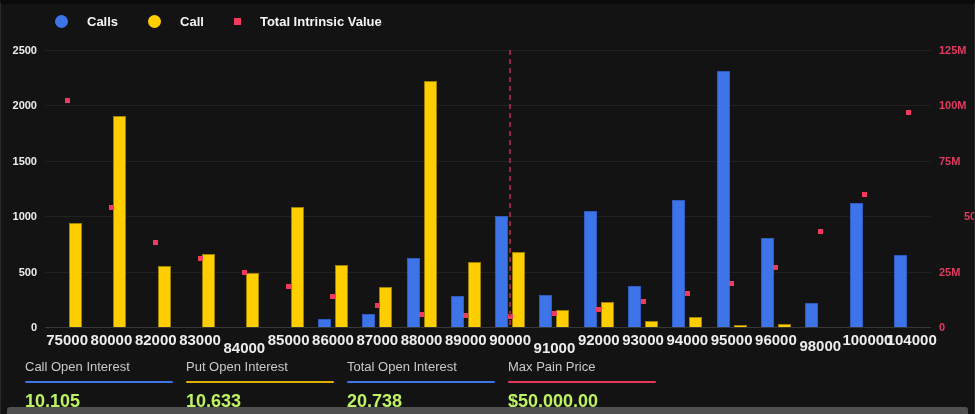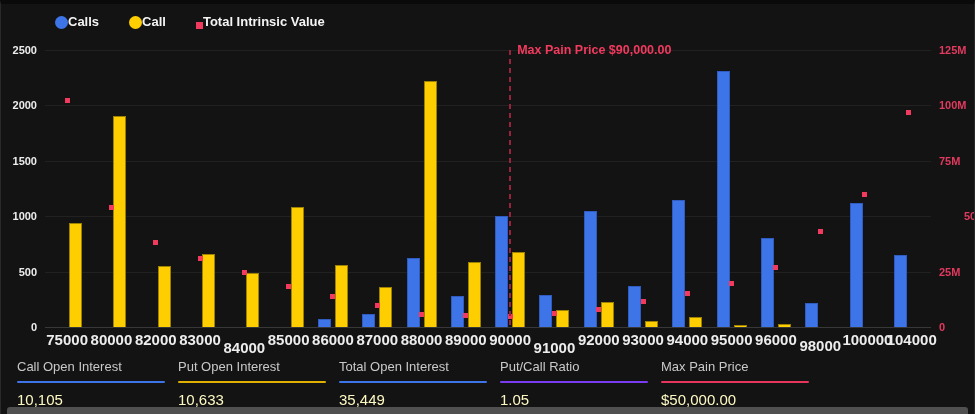--- a/index.html
+++ b/index.html
@@ -5,44 +5,44 @@
   * { margin:0; padding:0; box-sizing:border-box; }
   html,body { background:#000; }
   .app {
     position:relative; width:975px; height:414px;
     background:#131313; overflow:hidden;
     font-family:"Liberation Sans", sans-serif;
     border-top:4px solid #0a0a0a;
     border-left:1px solid #2a2a2a; border-right:1px solid #2a2a2a;
   }
   .legend { position:absolute; left:54px; top:10px; display:flex; align-items:center; gap:30px; }
-  .legend-item { display:flex; align-items:flex-end; gap:0; cursor:default; }
+  .legend-item { display:flex; align-items:center; gap:19px; cursor:default; }
   .swatch-circle { width:13px; height:13px; border-radius:50%; }
   .swatch-square { width:7px; height:7px; }
   .legend-label { color:#f5f5f5; font-size:13px; font-weight:bold; }
   .plot { position:absolute; left:0; top:0; width:975px; height:345px; }
   .gridline { position:absolute; height:1px; background:#212121; }
   .axisline { position:absolute; height:1px; background:#383838; }
   .ytick-left { position:absolute; width:36px; text-align:right; color:#ededed; font-size:11px; font-weight:bold; }
   .ytick-right { position:absolute; text-align:left; font-size:11px; font-weight:bold; }
   .bar { position:absolute; }
   .bar-calls { background:#3d75e8; border:1px solid #305cc2; border-bottom:none; }
   .bar-puts { background:#ffce00; border:1px solid #9c8200; border-bottom:none; }
   .dot { position:absolute; width:5px; height:5px; }
   .xtick { position:absolute; text-align:center; color:#ededed; font-size:15px; font-weight:bold; }
   .maxpain-line {
     position:absolute; width:2px;
     background:repeating-linear-gradient(to bottom, #97233f 0 5px, transparent 5px 9px);
   }
   .maxpain-text { position:absolute; font-size:12.5px; font-weight:bold; white-space:nowrap; }
-  .stats { position:absolute; left:16px; top:351px; display:flex; gap:13px;justify-content:center; }
+  .stats { position:absolute; left:24px; top:351px; display:flex; gap:13px;justify-content:center; }
   .stat { width:148px; }
   .stat-label { color:#c9c9c9; font-size:13px; padding-top:4px; }
   .stat-underline { height:2px; margin-top:7px; margin-bottom:8px; border-radius:1px; }
-  .stat-value { color:#fef9c3; font-size:15px; font-weight:normal; }
+  .stat-value { color:#bef264; font-size:18px; font-weight:bold; }
   .bottom-strip { position:absolute; left:6px; right:6px; bottom:0; height:7px; background:#505050; border-radius:3px 3px 0 0; }
 </style>
 </head>
 <body>
 
 <div class="app">
   <div class="legend">
       <div class="legend-item">
         <div class="swatch-circle" style="background: rgb(61, 117, 232);"></div>
         <div class="legend-label">Calls</div>
@@ -140,42 +140,36 @@
       <div class="bar bar-calls" style="left: 804.25px; width: 13px; top: 298.624px; height: 24.376px;"></div>
       <div class="dot" style="left: 816.75px; top: 225.212px; background: rgb(242, 58, 94);"></div>
       <div class="xtick" style="left: 797.1px; width: 44.3px; top: 333px;">98000</div>
       <div class="bar bar-calls" style="left: 848.55px; width: 13px; top: 198.904px; height: 124.096px;"></div>
       <div class="dot" style="left: 861.05px; top: 187.54px; background: rgb(242, 58, 94);"></div>
       <div class="xtick" style="left: 841.4px; width: 44.3px; top: 327px;">100000</div>
       <div class="bar bar-calls" style="left: 892.85px; width: 13px; top: 250.98px; height: 72.02px;"></div>
       <div class="dot" style="left: 905.35px; top: 105.548px; background: rgb(242, 58, 94);"></div>
       <div class="xtick" style="left: 885.7px; width: 44.3px; top: 327px;">104000</div>
       <div class="maxpain-line" style="left: 508.15px; top: 46px; height: 277px;"></div>
-      <div class="maxpain-text" style="left: 516.15px; top: 39px; color: rgb(242, 58, 94);">Max Pain Price $90,000.00</div>
     </div>
   <div class="stats">
       <div class="stat">
         <div class="stat-label">Call Open Interest</div>
         <div class="stat-underline" style="background: rgb(61, 117, 232);"></div>
         <div class="stat-value">10,105</div>
       </div>
       <div class="stat">
         <div class="stat-label">Put Open Interest</div>
         <div class="stat-underline" style="background: rgb(224, 176, 0);"></div>
         <div class="stat-value">10,633</div>
       </div>
       <div class="stat">
         <div class="stat-label">Total Open Interest</div>
         <div class="stat-underline" style="background: rgb(61, 117, 232);"></div>
-        <div class="stat-value">35,449</div>
-      </div>
-      <div class="stat">
-        <div class="stat-label">Put/Call Ratio</div>
-        <div class="stat-underline" style="background: rgb(123, 59, 242);"></div>
-        <div class="stat-value">1.05</div>
+        <div class="stat-value">20,738</div>
       </div>
       <div class="stat">
         <div class="stat-label">Max Pain Price</div>
         <div class="stat-underline" style="background: rgb(232, 53, 94);"></div>
         <div class="stat-value">$50,000.00</div>
       </div>
     </div>
   <div class="bottom-strip"></div>
 </div>
 

